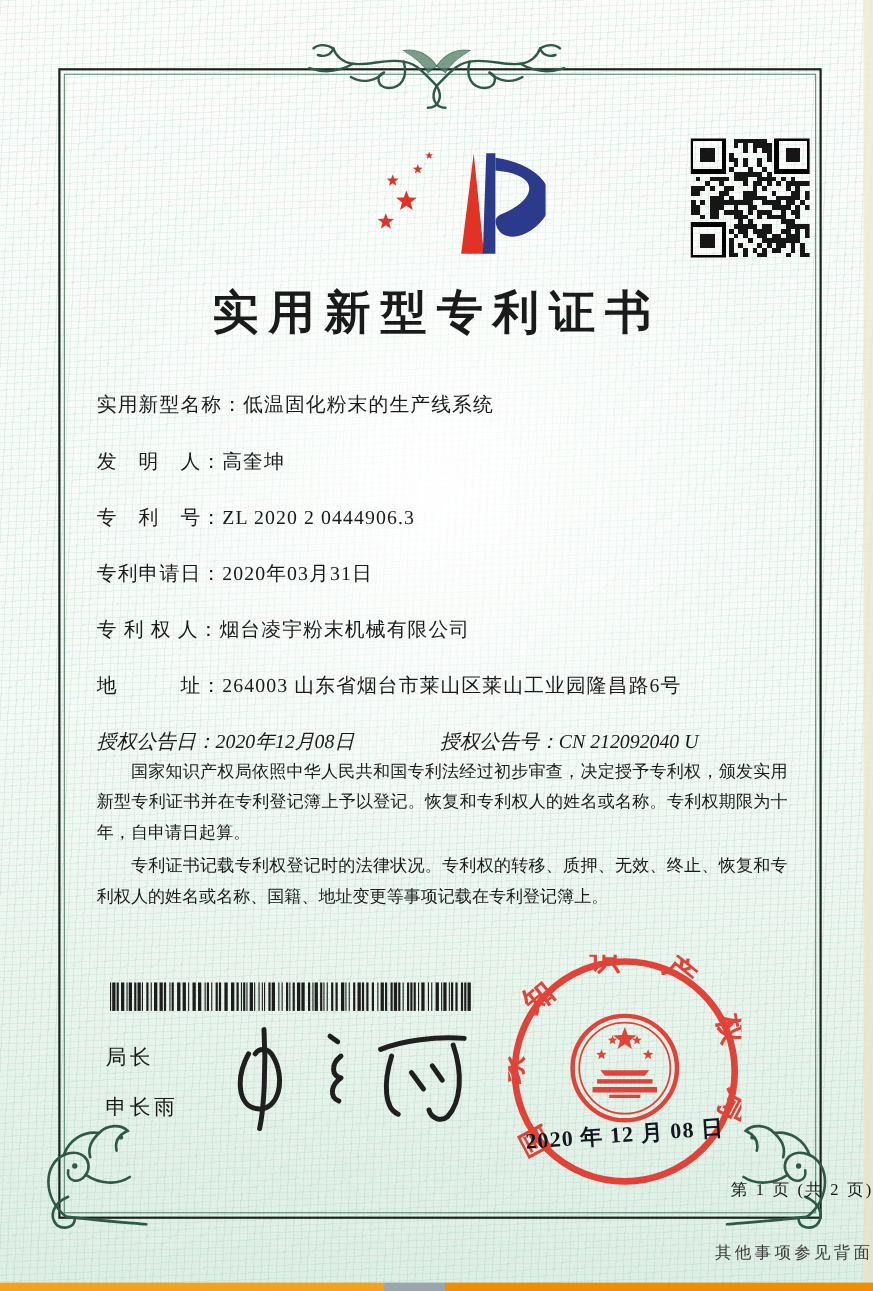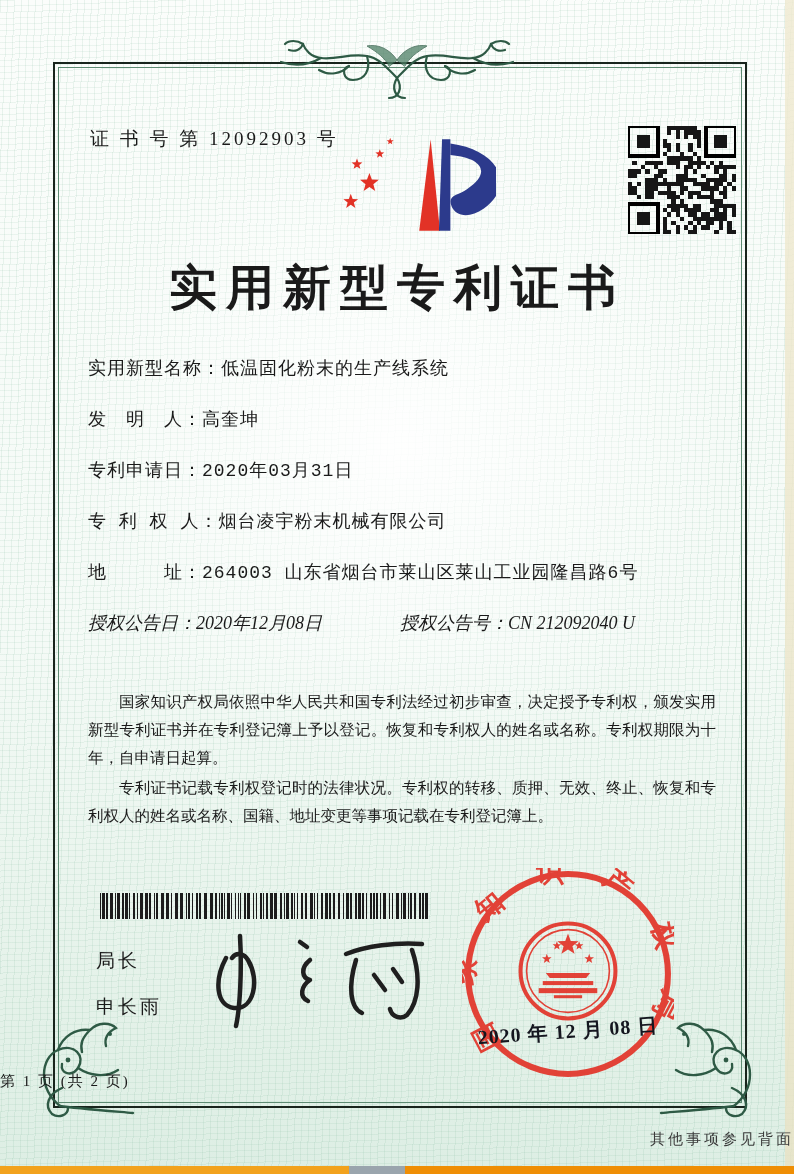--- a/index.html
+++ b/index.html
@@ -24,44 +24,44 @@
   .frame{position:absolute;left:53px;top:62px;width:690px;height:1042px;
     border:2px solid #18241c;}
   .frame-inner{position:absolute;left:3px;top:3px;right:3px;bottom:3px;
     border:1px solid #5d8a72;}
   .ornament{position:absolute;pointer-events:none;}
   
   .cert-no{position:absolute;left:90px;top:126px;font-size:19px;letter-spacing:3px;}
   .qr{position:absolute;left:628px;top:126px;width:108px;height:108px;}
   .logo{position:absolute;left:330px;top:133px;width:166px;height:104px;}
   .title{position:absolute;left:0;top:256px;width:794px;text-align:center;
-    font-size:48px;font-weight:700;letter-spacing:9px;}
+    font-size:42px;font-weight:700;letter-spacing:9px;}
   
   .fields{position:absolute;left:88px;top:356px;width:630px;}
-  .frow{height:51px;font-size:18px;letter-spacing:.5px;white-space:nowrap;font-family:Liberation Mono, monospace;}
+  .frow{height:51px;font-size:18px;letter-spacing:.5px;white-space:nowrap;}
   .frow .lab{letter-spacing:1px;}
   .frow .val{letter-spacing:1px;}
   .grant-row{height:46px;font-size:18px;}
   .grant-row .half2{position:absolute;left:312px;text-align:center;}
   
   .paras{position:absolute;left:88px;top:688px;width:628px;
     font-size:15.5px;line-height:1.8;text-align:justify;}
   .paras p{margin:0 0 2px 0;text-indent:2em;}
   
   .barcode{position:absolute;left:100px;top:893px;width:332px;height:26px;}
   
   .signer-title{position:absolute;left:96px;top:948px;font-size:19px;letter-spacing:3px;}
   .signer-name{position:absolute;left:96px;top:994px;font-size:19px;letter-spacing:3px;}
   .signature{position:absolute;left:196px;top:920px;width:240px;height:110px;}
   
   .seal{position:absolute;left:462px;top:868px;width:212px;height:212px;opacity:.96;}
   .seal-date{position:absolute;left:468px;top:1018px;width:200px;text-align:center;
     font-size:20px;font-weight:700;color:#14161f;letter-spacing:1px;transform:rotate(-4deg);}
   
-  .page-info{position:absolute;left:0;top:1072px;width:794px;text-align:left;font-size:15px;letter-spacing:2px;}
+  .page-info{position:absolute;left:0;top:1072px;width:794px;text-align:right;font-size:15px;letter-spacing:2px;}
   .footer-note{position:absolute;left:0;top:1130px;width:794px;text-align:right;font-size:15px;letter-spacing:3px;color:#3a3a3a;}
 </style>
 </head>
 <body>
 
 <div id="page">
 
   <div class="edge-right"></div>
   <div class="edge-bottom"></div>
 
@@ -103,21 +103,20 @@
       <path d="M42,88 C20,70 22,40 40,32 C56,25 68,38 60,50 C54,59 42,56 44,46"></path>
       <path d="M40,32 C45,18 58,10 72,12 C64,20 62,26 64,34"></path>
       <path d="M72,12 C80,4 92,4 98,10 C90,14 86,20 88,28"></path>
       <path d="M44,70 C30,76 26,88 34,96 C40,100 50,98 50,90"></path>
       <path d="M60,50 C72,58 88,60 100,52"></path>
       <circle cx="50" cy="42" r="2.4" fill="#2e5a45" stroke="none"></circle>
       <circle cx="92" cy="16" r="2" fill="#2e5a45" stroke="none"></circle>
     </g>
   </svg>
 
-  <div class="cert-no">证 书 号 第 12092903 号</div>
 
   <svg class="qr" id="qr-svg" viewBox="0 0 25 25">
       <g fill="#161616" shape-rendering="crispEdges">
         <rect x="9" y="0" width="1" height="1"></rect>
         <rect x="10" y="0" width="1" height="1"></rect>
         <rect x="11" y="0" width="1" height="1"></rect>
         <rect x="12" y="0" width="1" height="1"></rect>
         <rect x="13" y="0" width="1" height="1"></rect>
         <rect x="14" y="0" width="1" height="1"></rect>
         <rect x="15" y="0" width="1" height="1"></rect>
@@ -369,20 +368,23 @@
   <div class="title">实用新型专利证书</div>
 
   <div class="fields">
     <div class="frow">
       <span class="lab">实用新型名称：</span><span class="val">低温固化粉末的生产线系统</span>
     </div>
     <div class="frow">
       <span class="lab">发　明　人：</span><span class="val">高奎坤</span>
     </div>
     <div class="frow">
+      <span class="lab">专　利　号：</span><span class="val">ZL 2020 2 0444906.3</span>
+    </div>
+    <div class="frow">
       <span class="lab">专利申请日：</span><span class="val">2020年03月31日</span>
     </div>
     <div class="frow">
       <span class="lab">专 利 权 人：</span><span class="val">烟台凌宇粉末机械有限公司</span>
     </div>
     <div class="frow">
       <span class="lab">地　　　址：</span><span class="val">264003 山东省烟台市莱山区莱山工业园隆昌路6号</span>
     </div>
     <div class="grant-row" style="position:relative;font-style:italic;">
       <span class="lab">授权公告日：</span><span class="val">2020年12月08日</span>

